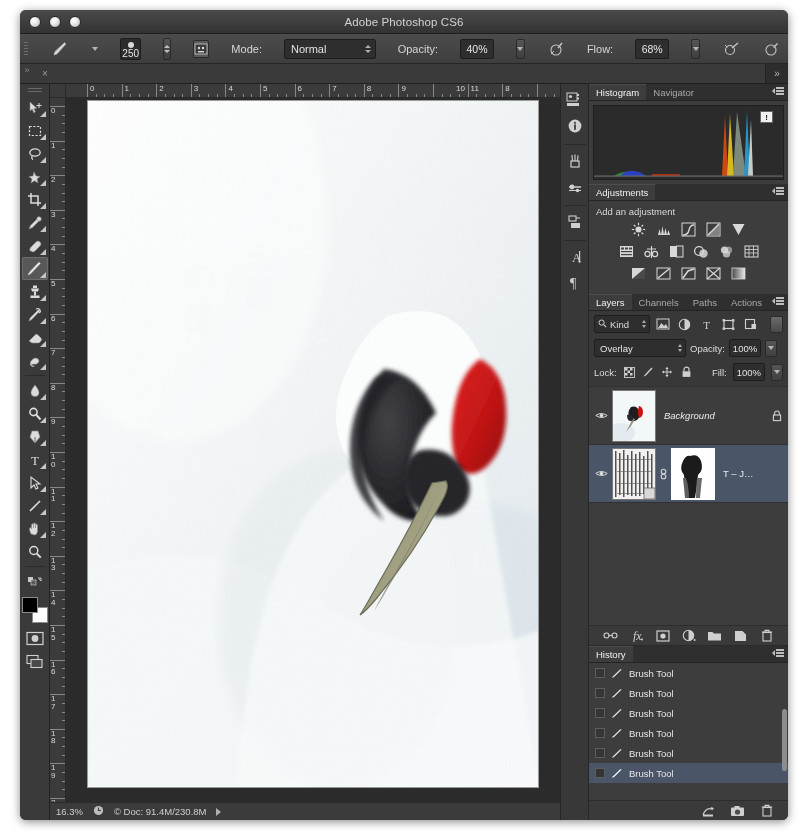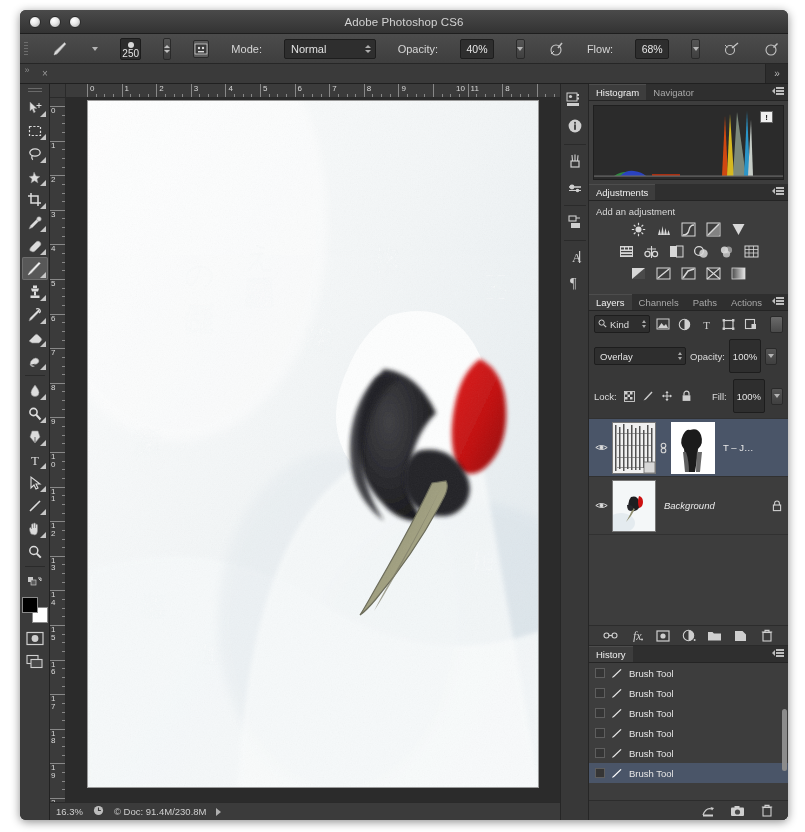--- a/index.html
+++ b/index.html
@@ -184,21 +184,21 @@
   .blend-row { display:flex; align-items:center; gap:4px; padding:2px 5px 4px; }
   .blend-sel { width:92px; height:18px; background:#2e2e2e; border:1px solid #1d1d1d; border-radius:2px;
                display:flex; align-items:center; justify-content:space-between; padding:0 3px 0 5px;
                font-size:9.5px; color:#e4e4e4; }
   .blend-sel .arrows { display:flex;flex-direction:column;gap:2px; }
   .blend-sel .arrows i { width:0;height:0;border-left:2.5px solid transparent;border-right:2.5px solid transparent; }
   .blend-sel .arrows i.up { border-bottom:3px solid #aaa; }
   .blend-sel .arrows i.dn { border-top:3px solid #aaa; }
   .mini-lbl { font-size:9.5px; color:#dcdcdc; }
   .pct-box { height:17px; background:#2e2e2e; border:1px solid #1d1d1d; border-radius:2px;
-             display:flex;align-items:center;justify-content:center; font-size:9.5px; color:#e4e4e4; padding:16px 3px; min-width:30px; }
+             display:flex;align-items:center;justify-content:center; font-size:9.5px; color:#e4e4e4; padding:8px 3px; min-width:30px; }
   .lock-row { display:flex; align-items:center; gap:6px; padding:2px 5px 5px; }
   .lock-ic { width:13px;height:14px; display:flex;align-items:center;justify-content:center; }
   .layers-list { flex:1; min-height:0; overflow:hidden; background:#3d3d3d; border-top:1px solid #313131; }
   .layer-row { height:58px; display:flex; align-items:center; gap:3px; padding:0 4px;
                border-bottom:1px solid #313131; }
   .layer-row.sel { background:#4a5568; }
   .eye { width:16px; display:flex; align-items:center; justify-content:center; }
   .thumb { width:44px; height:52px; border:1px solid #777; background:#fff; position:relative; overflow:hidden; flex:0 0 44px; }
   .link-ic { width:9px; display:flex;align-items:center;justify-content:center; color:#cfcfcf; font-size:8px; }
   .layer-name { flex:1; font-size:9.5px; color:#eaeaea; padding-left:5px; overflow:hidden; white-space:nowrap; }
@@ -1123,20 +1123,46 @@
         </span>
         <span class="mini-lbl" style="margin-left:auto">Fill:</span>
         <span class="pct-box">100%</span>
         <span class="ob-dropbtn" style="height:17px;width:12px">
             <span class="tiny-caret"></span>
           </span>
       </div>
 
       <div class="layers-list">
 
+        <div class="layer-row">
+          <span class="eye">
+            <svg width="13" height="9" viewBox="0 0 13 9">
+                <path d="M.8 4.5 q5.2 -4 11.4 0 q-5.2 4 -11.4 0 z" fill="none" stroke="#dcdcdc" stroke-width="1"></path>
+                <circle cx="6.5" cy="4.5" r="1.8" fill="#dcdcdc"></circle>
+              </svg>
+          </span>
+          <span class="thumb">
+            <svg width="42" height="50" viewBox="0 0 42 50" preserveAspectRatio="none">
+              <rect width="42" height="50" fill="#f4f7f8"></rect>
+              <ellipse cx="8" cy="42" rx="14" ry="10" fill="#e4ebef"></ellipse>
+              <path d="M18 16 q6 -2 8 4 q2 6 -2 9 q-5 3 -8 -2 q-2 -6 2 -11 z" fill="#1e1e20"></path>
+              <path d="M26 15 q4 1 4 6 q0 5 -4 6 q-2 -6 0 -12 z" fill="#cc1111"></path>
+              <path d="M20 27 q-3 7 -7 14 q5 -5 9 -13 z" fill="#8d8c6e"></path>
+              <path d="M14 24 q4 -1 6 2 q1 3 -2 4 q-4 0 -4 -6 z" fill="#26262a"></path>
+            </svg>
+          </span>
+          <span class="layer-name bg">Background</span>
+          <span class="lock-badge">
+            <svg width="10" height="12" viewBox="0 0 10 12">
+                <path d="M2.6 5.2 V3.4 a2.4 2.4 0 0 1 4.8 0 V5.2" fill="none" stroke="#cfcfcf" stroke-width="1.1"></path>
+                <rect x="1.4" y="5" width="7.2" height="5.6" fill="none" stroke="#cfcfcf" stroke-width="1.1"></rect>
+              </svg>
+          </span>
+        </div>
+
         <div class="layer-row sel">
           <span class="eye">
             <svg width="13" height="9" viewBox="0 0 13 9">
                 <path d="M.8 4.5 q5.2 -4 11.4 0 q-5.2 4 -11.4 0 z" fill="none" stroke="#dcdcdc" stroke-width="1"></path>
                 <circle cx="6.5" cy="4.5" r="1.8" fill="#dcdcdc"></circle>
               </svg>
           </span>
           <span class="thumb">
             <svg width="42" height="50" viewBox="0 0 42 50" preserveAspectRatio="none">
               <rect width="42" height="50" fill="#f0f0f0"></rect>
@@ -1170,46 +1196,20 @@
           <span class="thumb" style="border:2px solid #fff">
             <svg width="40" height="48" viewBox="0 0 40 48" preserveAspectRatio="none">
               <rect width="40" height="48" fill="#ffffff"></rect>
               <path d="M17 6 q8 -3 11 5 q3 9 -3 14 q-1 12 -3 23 H14 q-2 -13 -3 -23 q-5 -6 -1 -14 q3 -6 7 -5 z" fill="#1b1b1b"></path>
               <path d="M13 28 q3 9 3 20 H12 q-1 -11 -2 -20 z" fill="#5e5e5e"></path>
               <path d="M24 28 q-1 10 -1 20 h4 q1 -11 2 -20 z" fill="#6a6a6a"></path>
             </svg>
           </span>
           <span class="layer-name">T – J…</span>
         </div>
-
-        <div class="layer-row">
-          <span class="eye">
-            <svg width="13" height="9" viewBox="0 0 13 9">
-                <path d="M.8 4.5 q5.2 -4 11.4 0 q-5.2 4 -11.4 0 z" fill="none" stroke="#dcdcdc" stroke-width="1"></path>
-                <circle cx="6.5" cy="4.5" r="1.8" fill="#dcdcdc"></circle>
-              </svg>
-          </span>
-          <span class="thumb">
-            <svg width="42" height="50" viewBox="0 0 42 50" preserveAspectRatio="none">
-              <rect width="42" height="50" fill="#f4f7f8"></rect>
-              <ellipse cx="8" cy="42" rx="14" ry="10" fill="#e4ebef"></ellipse>
-              <path d="M18 16 q6 -2 8 4 q2 6 -2 9 q-5 3 -8 -2 q-2 -6 2 -11 z" fill="#1e1e20"></path>
-              <path d="M26 15 q4 1 4 6 q0 5 -4 6 q-2 -6 0 -12 z" fill="#cc1111"></path>
-              <path d="M20 27 q-3 7 -7 14 q5 -5 9 -13 z" fill="#8d8c6e"></path>
-              <path d="M14 24 q4 -1 6 2 q1 3 -2 4 q-4 0 -4 -6 z" fill="#26262a"></path>
-            </svg>
-          </span>
-          <span class="layer-name bg">Background</span>
-          <span class="lock-badge">
-            <svg width="10" height="12" viewBox="0 0 10 12">
-                <path d="M2.6 5.2 V3.4 a2.4 2.4 0 0 1 4.8 0 V5.2" fill="none" stroke="#cfcfcf" stroke-width="1.1"></path>
-                <rect x="1.4" y="5" width="7.2" height="5.6" fill="none" stroke="#cfcfcf" stroke-width="1.1"></rect>
-              </svg>
-          </span>
-        </div>
       </div>
 
       <div class="layers-footer">
         <span class="lf-ic">
           <svg width="15" height="9" viewBox="0 0 15 9">
               <path d="M5.5 4.5 H9.5" stroke="#cfcfcf" stroke-width="1.1"></path>
               <rect x="1" y="2" width="5" height="5" rx="2.5" fill="none" stroke="#cfcfcf" stroke-width="1.1"></rect>
               <rect x="9" y="2" width="5" height="5" rx="2.5" fill="none" stroke="#cfcfcf" stroke-width="1.1"></rect>
             </svg>
         </span>

